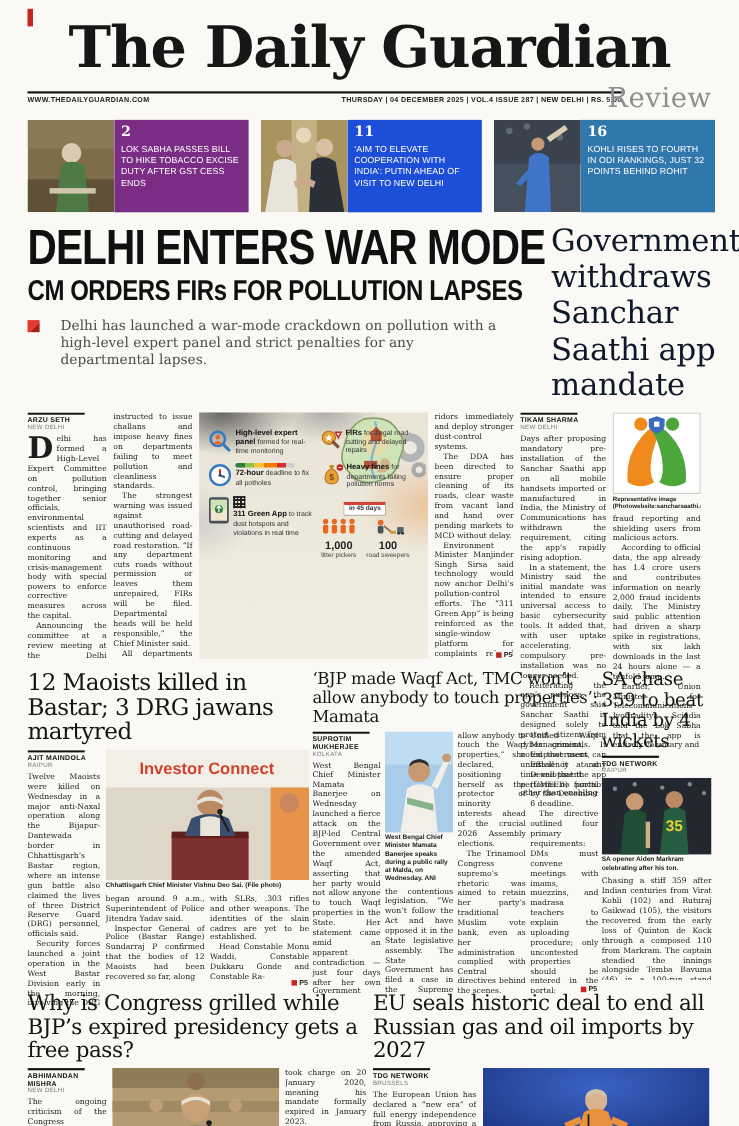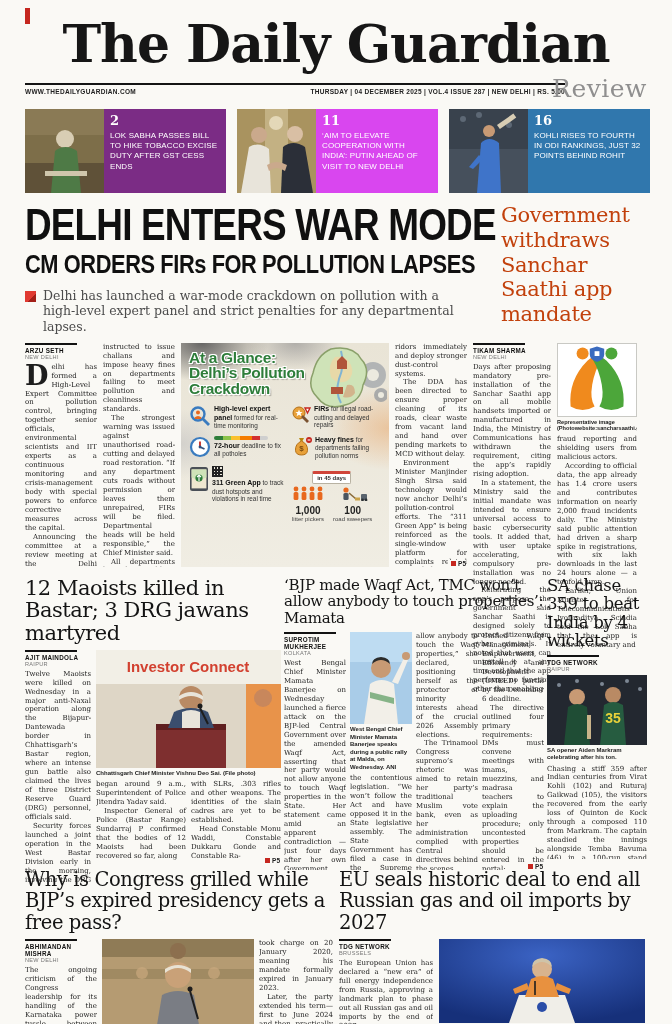--- a/index.html
+++ b/index.html
@@ -36,26 +36,26 @@
   .headrow { display:flex; margin-top:10px; }
   .headleft { width:468px; flex:none; }
   .h1 {
     font-size:45px; font-weight:700; letter-spacing:-1px; color:#101010; line-height:.98;
     transform:scaleX(.82); transform-origin:left top; white-space:nowrap;
   }
   .h2 {
     font-size:26px; font-weight:700; letter-spacing:-.5px; color:#101010; line-height:1.05;
     transform:scaleX(.84); transform-origin:left top; white-space:nowrap; margin-top:4px;
   }
-  .standfirst { display:flex; gap:7px; margin-top:9px; width:440px;justify-content:space-between; }
+  .standfirst { display:flex; gap:19px; margin-top:9px; width:440px;justify-content:space-between; }
   .flag-icon { width:11px; height:11px; flex:none; margin-top:3px;
     background:linear-gradient(135deg,#e03a31 0 60%, #a31f18 60%); }
   .stand-text { font-family:"DejaVu Serif", serif; font-size:12.5px; line-height:1.25; color:#4c4c4c; }
   .headright { width:154px; margin-left:8px; }
-  .h-serif-lg { font-family:"DejaVu Serif", serif; font-size:21px; line-height:1.17; color:#c2410c; letter-spacing:-.3px; }
+  .h-serif-lg { font-family:"DejaVu Serif", serif; font-size:28px; line-height:1.17; color:#0f172a; letter-spacing:-.3px; }
   
   .byline { margin-bottom:3px; }
   .byline .rule { display:block; width:52px; border-top:2.5px solid #121212; margin-bottom:2px; }
   .byname { display:block; font-size:6.3px; font-weight:700; letter-spacing:.3px; color:#111; }
   .byplace { display:block; font-size:5.6px; color:#777; letter-spacing:.3px; }
   .paras p { font-family:"DejaVu Serif", serif; font-size:7px; line-height:1.28; text-align:justify;
     color:#1d1d1d; text-indent:8px; margin:0; }
   .paras p:first-child { text-indent:0; }
   .dropcap p:first-child::first-letter {
     float:left; font-family:"DejaVu Serif", serif; font-weight:700; font-size:27px;
@@ -171,21 +171,21 @@
             <rect width="79" height="84" fill="#a9935f"></rect>
             <rect x="28" y="0" width="23" height="84" fill="#c3b183"></rect>
             <circle cx="39" cy="14" r="7" fill="#e4d8b8"></circle>
             <circle cx="22" cy="26" r="8" fill="#caa98c"></circle>
             <circle cx="58" cy="25" r="8" fill="#d9bfa4"></circle>
             <path d="M4 84 L12 38 Q22 32 32 40 L34 84 Z" fill="#e8e4da"></path>
             <path d="M44 84 L46 38 Q56 30 68 38 L76 84 Z" fill="#2b2f38"></path>
             <path d="M30 56 Q39 50 50 56 L48 62 Q39 56 32 62 Z" fill="#caa98c"></path>
           </svg>
       </div>
-      <div class="t-box" style="background:#d946ef">
+      <div class="t-box" style="background:#1d4ed8">
         <div class="t-num">11</div>
         <div class="t-text">‘AIM TO ELEVATE COOPERATION WITH INDIA’: PUTIN AHEAD OF VISIT TO NEW DELHI</div>
       </div>
     </div>
     <div class="teaser">
       <div class="t-photo photo">
         <svg viewBox="0 0 79 84">
             <rect width="79" height="84" fill="#46505c"></rect>
             <rect y="0" width="79" height="40" fill="#39424d"></rect>
             <circle cx="14" cy="10" r="3" fill="#5d6875"></circle>
@@ -245,25 +245,20 @@
         <circle cx="80" cy="50" r="7" fill="#8d939a" opacity=".7"></circle>
           <circle cx="80" cy="50" r="3" fill="#eceadf"></circle>
         <path d="M30 4 Q52 0 60 14 Q70 24 62 40 Q60 56 44 60 Q26 66 16 52 Q6 42 12 28 Q16 10 30 4 Z" fill="#cfe3b8" stroke="#8aa06a" stroke-width="1.5"></path>
         <path d="M34 12 Q46 10 50 20 Q54 30 46 36 Q36 40 30 32 Q26 20 34 12 Z" fill="#e8d9a8"></path>
         <path d="M46 40 Q54 38 54 48 Q50 54 42 52 Z" fill="#d2b48c"></path>
         <path d="M40 6 Q44 20 38 34 Q34 48 40 58" fill="none" stroke="#7fb3d3" stroke-width="2"></path>
         <rect x="36" y="16" width="10" height="8" fill="#b0543a"></rect>
           <path d="M36 16 L41 11 L46 16 Z" fill="#b0543a"></path>
         <rect x="30" y="42" width="12" height="7" fill="#b0543a"></rect>
       </svg>
-      <div class="ig-title">
-        <div>At a Glance:</div>
-        <div>Delhi’s Pollution</div>
-        <div>Crackdown</div>
-      </div>
       <div class="ig-grid">
         <div class="ig-item">
           <svg width="22" height="22" viewBox="0 0 22 22">
               <circle cx="9" cy="9" r="6.5" fill="none" stroke="#3a7bbf" stroke-width="2.4"></circle>
               <line x1="14" y1="14" x2="20" y2="20" stroke="#3a7bbf" stroke-width="2.8"></line>
               <circle cx="9" cy="7.5" r="2" fill="#e8681e"></circle>
               <path d="M5.5 12.5 Q9 9.5 12.5 12.5 L12 14 L6 14 Z" fill="#e8681e"></path>
             </svg>
           <div class="ig-text"><b>High-level expert panel</b><span> formed for real-time monitoring</span></div>
         </div>

